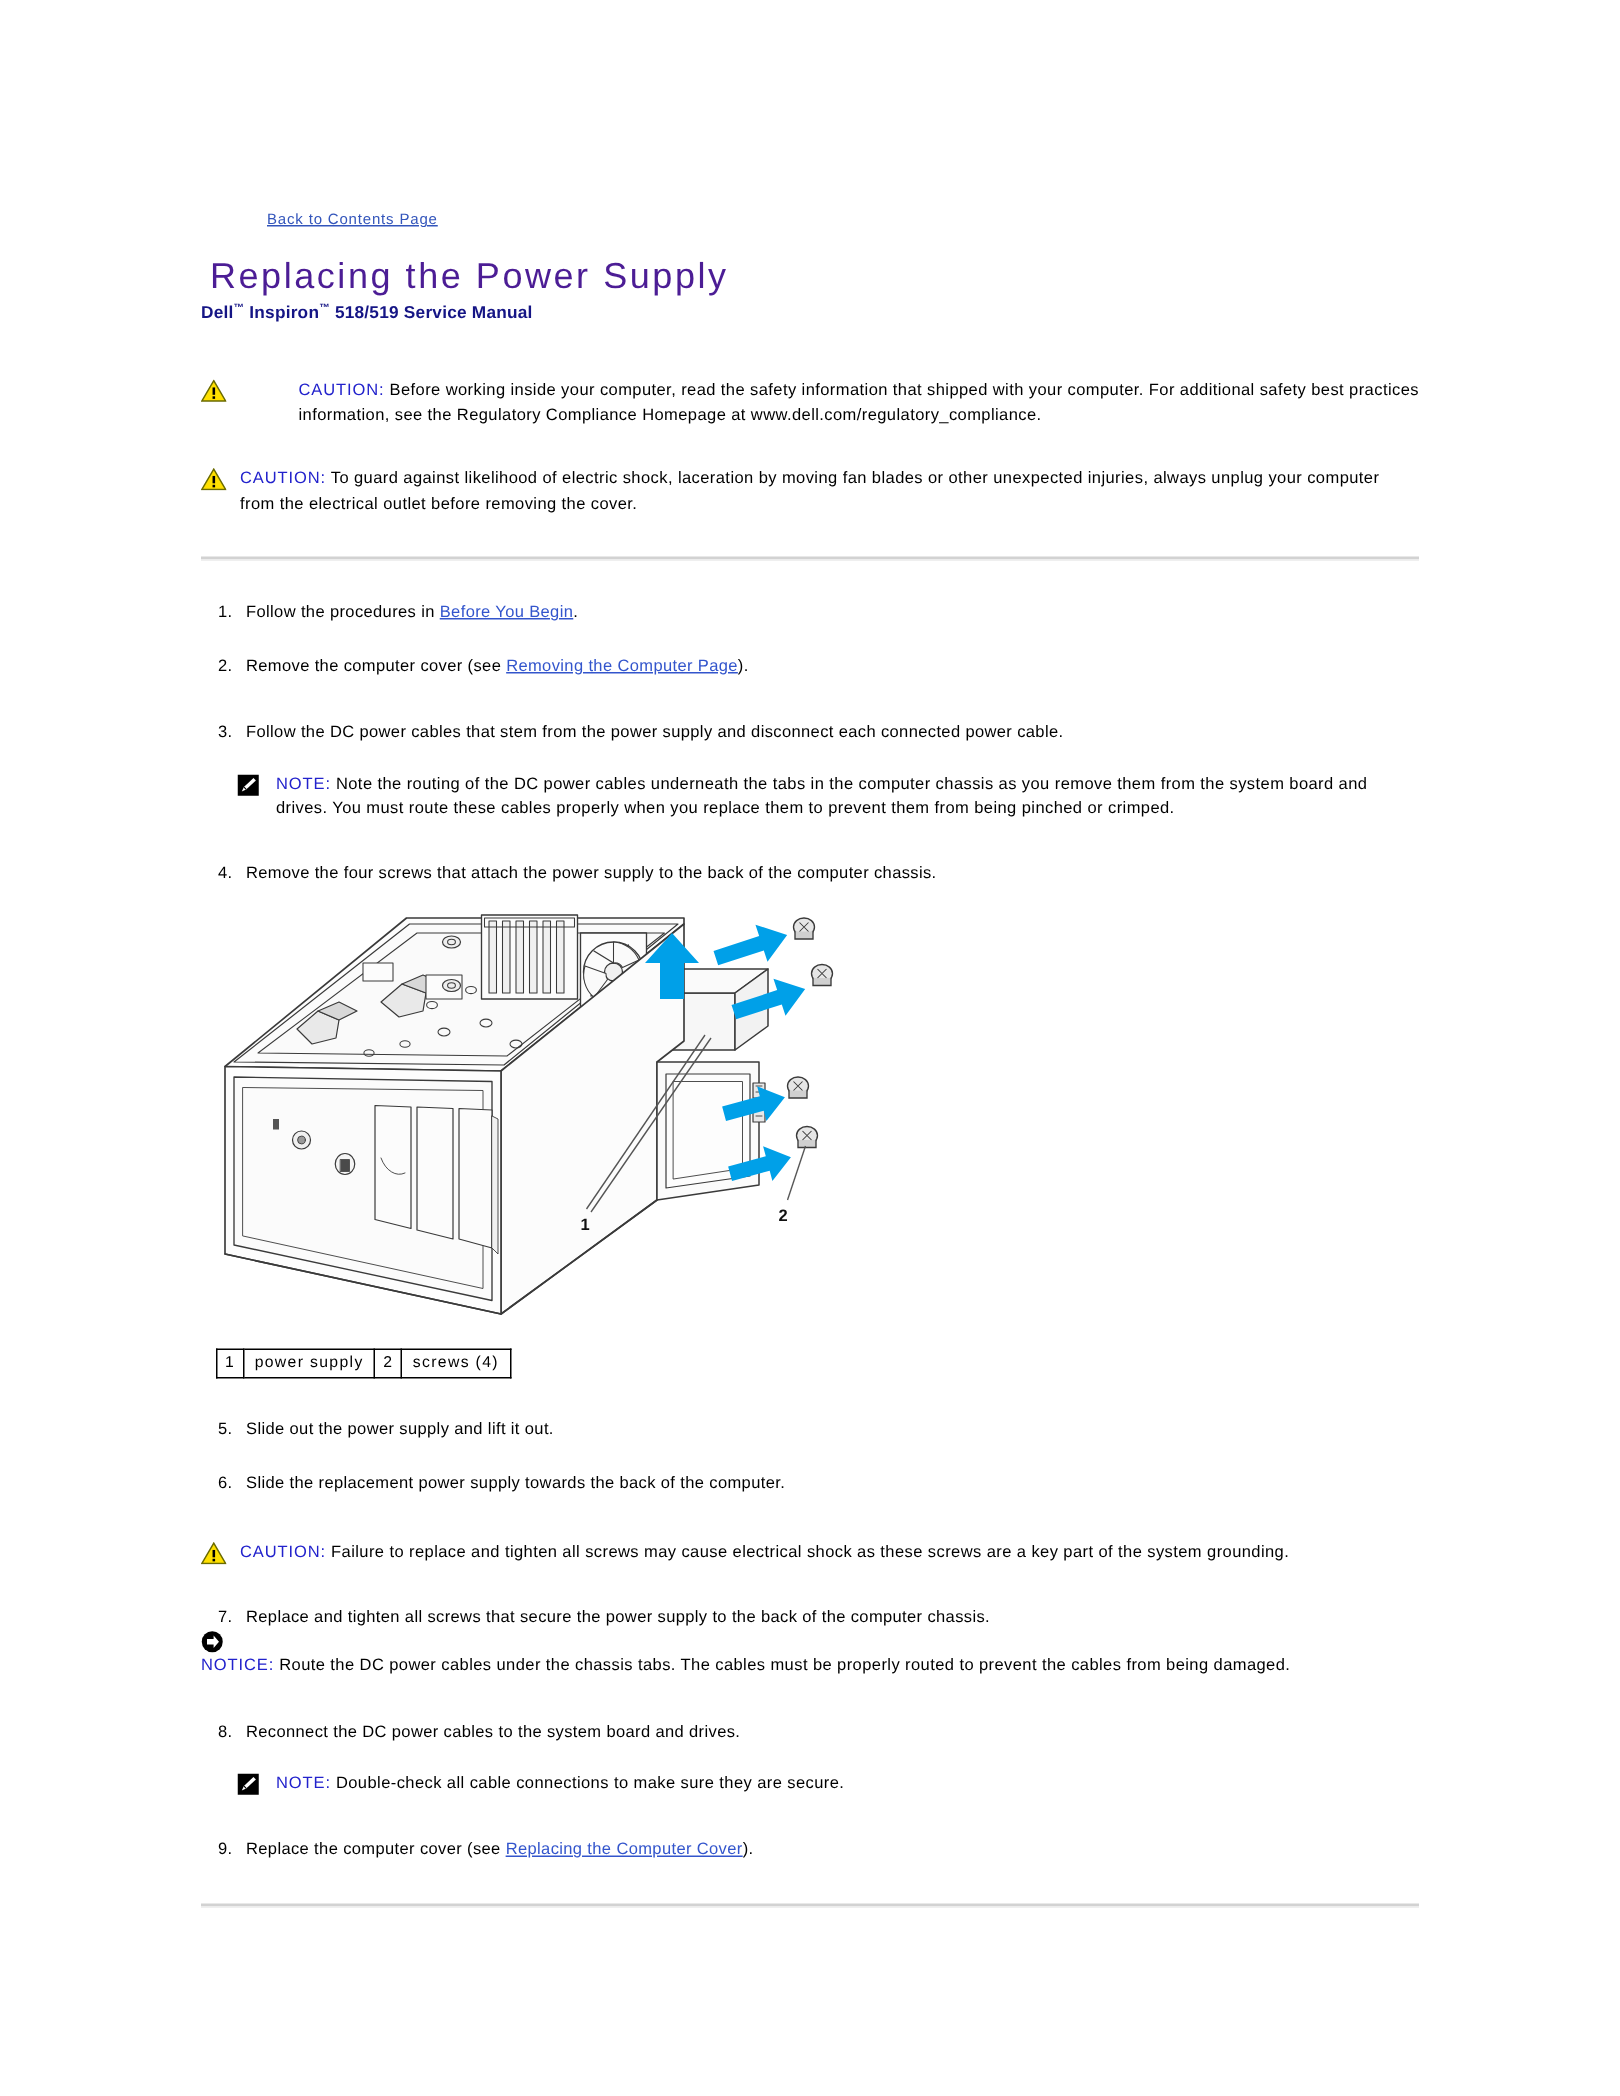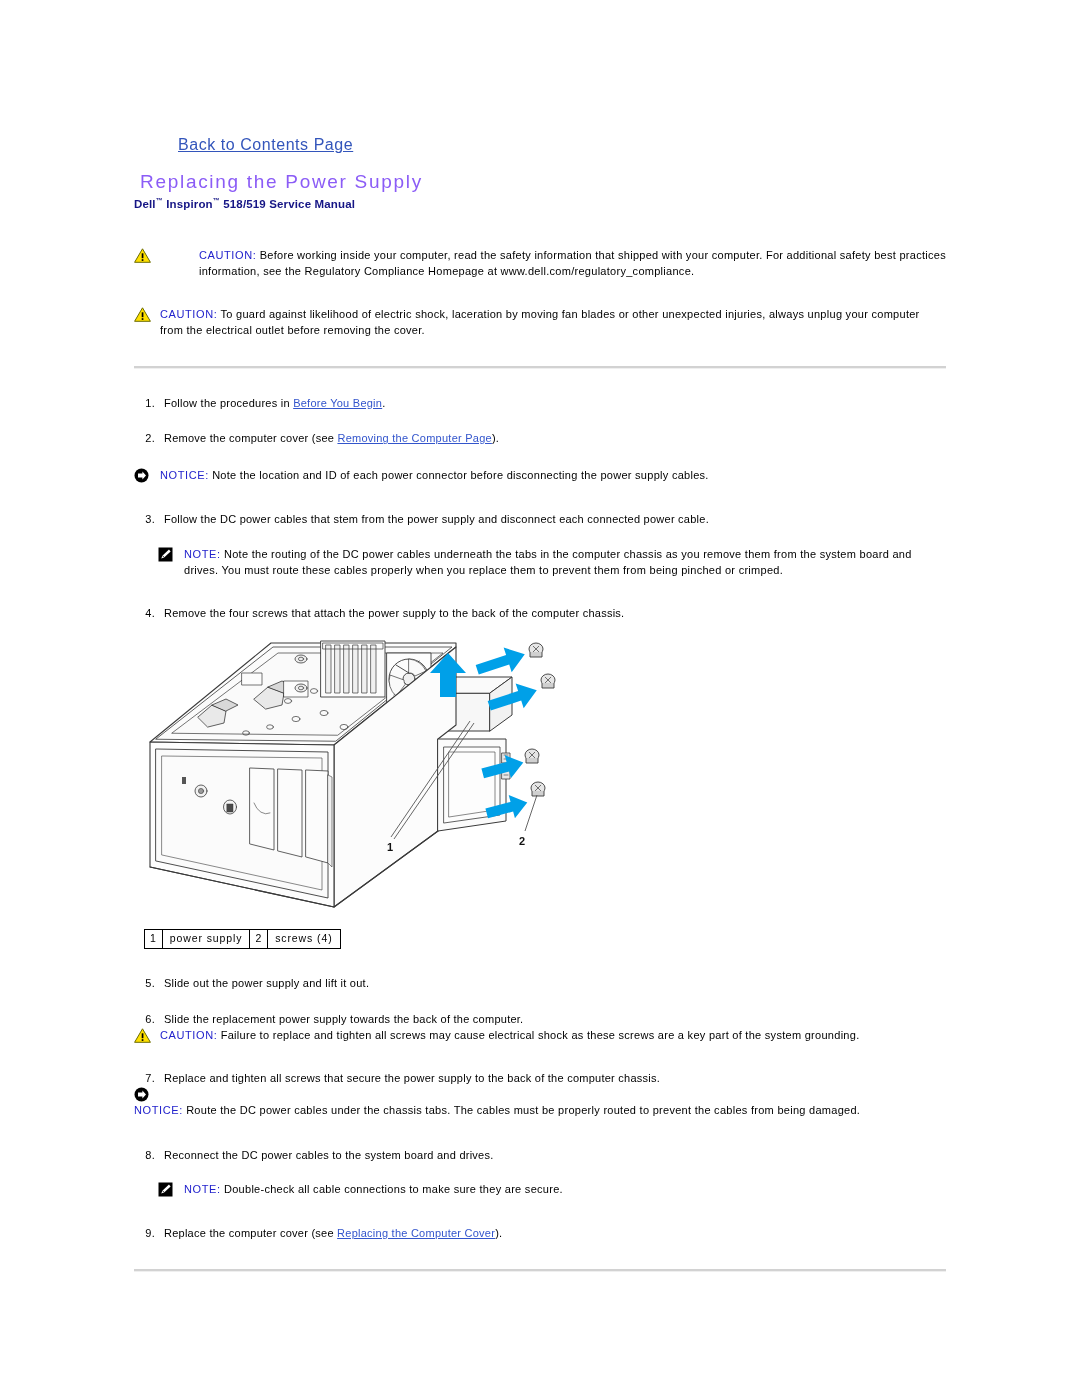--- a/index.html
+++ b/index.html
@@ -23,34 +23,34 @@
   }
   .content {
     position: absolute;
     left: 134px;
     top: 136px;
     width: 812px;
   }
 
   
   .back-link {
-    font-size: 16px;
+    font-size: 10px;
     letter-spacing: 0.55px;
     color: #3355bb;
     text-decoration: underline;
     display: inline-block;
     cursor: pointer;
     padding-left: 44px;
   }
   .title {
     margin-top: 18px;
-    font-size: 19px;
+    font-size: 24px;
     letter-spacing: 1.7px;
     font-weight: normal;
-    color: #8b5cf6;
+    color: #4c1d95;
     line-height: 1.1;
     padding-left: 6px;
   }
   .subtitle {
     margin-top: 4px;
     font-size: 11.5px;
     font-weight: bold;
     color: #151585;
     letter-spacing: 0.15px;
   }
@@ -191,29 +191,20 @@
     <div class="step" style="margin-top:26px;">
       <div class="num">1.</div>
       <div class="step-text"><span>Follow the procedures in </span><span class="doclink">Before You Begin</span><span>.</span></div>
     </div>
 
     <div class="step" style="margin-top:19px;">
       <div class="num">2.</div>
       <div class="step-text"><span>Remove the computer cover (see </span><span class="doclink">Removing the Computer Page</span><span>).</span></div>
     </div>
 
-    <div class="admon" style="margin-top:20px;">
-      <div class="icon-wrap">
-        <svg class="icon-notice" viewBox="0 0 15 15">
-          <circle cx="7.5" cy="7.5" r="7" fill="#000"></circle>
-          <polygon points="4,5.6 8.4,5.6 8.4,3.4 12,7.5 8.4,11.6 8.4,9.4 4,9.4" fill="#fff"></polygon>
-        </svg>
-      </div>
-      <div class="admon-text"><span class="admon-label">NOTICE:</span><span> Note the location and ID of each power connector before disconnecting the power supply cables.</span></div>
-    </div>
 
     <div class="step" style="margin-top:28px;">
       <div class="num">3.</div>
       <div class="step-text">Follow the DC power cables that stem from the power supply and disconnect each connected power cable.</div>
     </div>
 
     <div class="admon indent-1" style="margin-top:18px;">
       <div class="icon-wrap">
         <svg class="icon-note" viewBox="0 0 15 15">
           <rect x="0.5" y="0.5" width="14" height="14" fill="#000"></rect>
@@ -370,21 +361,21 @@
     <div class="step" style="margin-top:26px;">
       <div class="num">5.</div>
       <div class="step-text">Slide out the power supply and lift it out.</div>
     </div>
 
     <div class="step" style="margin-top:19px;">
       <div class="num">6.</div>
       <div class="step-text">Slide the replacement power supply towards the back of the computer.</div>
     </div>
 
-    <div class="admon" style="">
+    <div class="admon" style="margin-top:30px;">
       <div class="icon-wrap">
         <svg class="icon-caution" viewBox="0 0 17 15">
           <polygon points="8.5,0.8 16.4,14.3 0.6,14.3" fill="#FFE000" stroke="#6b6b00" stroke-width="1"></polygon>
           <rect x="7.7" y="5.3" width="1.7" height="4.9" fill="#000"></rect>
           <rect x="7.7" y="11.2" width="1.7" height="1.7" fill="#000"></rect>
         </svg>
       </div>
       <div class="admon-text"><span class="admon-label">CAUTION:</span><span> Failure to replace and tighten all screws may cause electrical shock as these screws are a key part of the system grounding.</span></div>
     </div>
 

